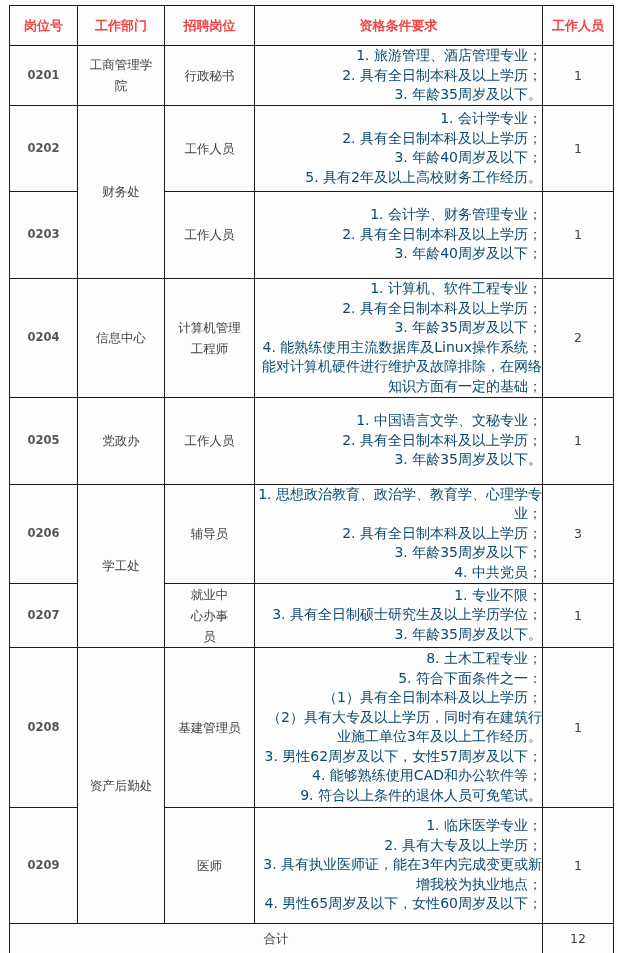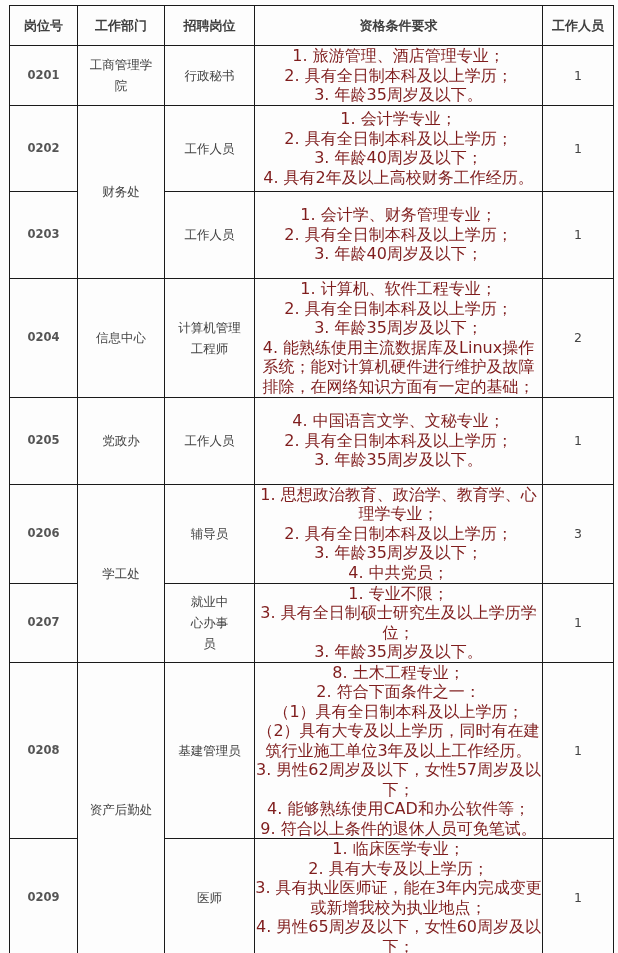--- a/index.html
+++ b/index.html
@@ -1,24 +1,24 @@
 <!DOCTYPE html>
 <html><head>
 <meta charset="utf-8">
 <style>
   html, body { margin: 0; padding: 0; background: #fdfdfd; }
   body { width: 618px; height: 953px; position: relative; overflow: hidden;
          font-family: "DejaVu Sans", "Liberation Sans", sans-serif; color: #333; }
   table.recruit { position: absolute; left: 9px; top: 5px; border-collapse: collapse;
                   width: 604px; table-layout: fixed; }
   table.recruit td, table.recruit th { border: 1px solid #1a1a1a; padding: 0; vertical-align: middle; }
-  th { font-weight: bold; font-size: 13px; color: #404040; text-align: center; height: 39px; }
+  th { font-weight: bold; font-size: 13px; color: #ef4444; text-align: center; height: 39px; }
   td.c { text-align: center; font-size: 12.5px; color: #444; line-height: 21px; }
   td.id { font-size: 11.5px; color: #555; font-weight: bold; }
-  td.req { text-align: center; font-size: 16px; color: #7f1d1d; line-height: 19.5px; padding: 2px 4px 2px 6px; }
+  td.req { text-align: right; font-size: 14px; color: #0c4a6e; line-height: 19.5px; padding: 2px 4px 2px 6px; }
   td.req div { white-space: normal; }
   .count { font-size: 12px; color: #555; }
 </style>
 </head>
 <body>
 
 <table class="recruit">
   <colgroup>
     <col style="width:68px">
       <col style="width:87px">
@@ -48,21 +48,21 @@
   </tr>
 
   <tr style="height:86px">
     <td class="c id">0202</td>
     <td class="c" rowspan="2">财务处</td>
     <td class="c">工作人员</td>
     <td class="req">
       <div>1. 会计学专业；</div>
       <div>2. 具有全日制本科及以上学历；</div>
       <div>3. 年龄40周岁及以下；</div>
-      <div>4. 具有2年及以上高校财务工作经历。</div>
+      <div>5. 具有2年及以上高校财务工作经历。</div>
     </td>
     <td class="c count">1</td>
   </tr>
 
   <tr style="height:87px">
     <td class="c id">0203</td>
     <td class="c">工作人员</td>
     <td class="req">
       <div>1. 会计学、财务管理专业；</div>
       <div>2. 具有全日制本科及以上学历；</div>
@@ -82,21 +82,21 @@
       <div>4. 能熟练使用主流数据库及Linux操作系统；能对计算机硬件进行维护及故障排除，在网络知识方面有一定的基础；</div>
     </td>
     <td class="c count">2</td>
   </tr>
 
   <tr style="height:87px">
     <td class="c id">0205</td>
     <td class="c">党政办</td>
     <td class="c">工作人员</td>
     <td class="req">
-      <div>4. 中国语言文学、文秘专业；</div>
+      <div>1. 中国语言文学、文秘专业；</div>
       <div>2. 具有全日制本科及以上学历；</div>
       <div>3. 年龄35周岁及以下。</div>
     </td>
     <td class="c count">1</td>
   </tr>
 
   <tr style="height:99px">
     <td class="c id">0206</td>
     <td class="c" rowspan="2">学工处</td>
     <td class="c">辅导员</td>
@@ -119,21 +119,21 @@
     </td>
     <td class="c count">1</td>
   </tr>
 
   <tr style="height:160px">
     <td class="c id">0208</td>
     <td class="c" rowspan="2">资产后勤处</td>
     <td class="c">基建管理员</td>
     <td class="req">
       <div>8. 土木工程专业；</div>
-      <div>2. 符合下面条件之一：</div>
+      <div>5. 符合下面条件之一：</div>
       <div>（1）具有全日制本科及以上学历；</div>
       <div>（2）具有大专及以上学历，同时有在建筑行业施工单位3年及以上工作经历。</div>
       <div>3. 男性62周岁及以下，女性57周岁及以下；</div>
       <div>4. 能够熟练使用CAD和办公软件等；</div>
       <div>9. 符合以上条件的退休人员可免笔试。</div>
     </td>
     <td class="c count">1</td>
   </tr>
 
   <tr style="height:116px">

